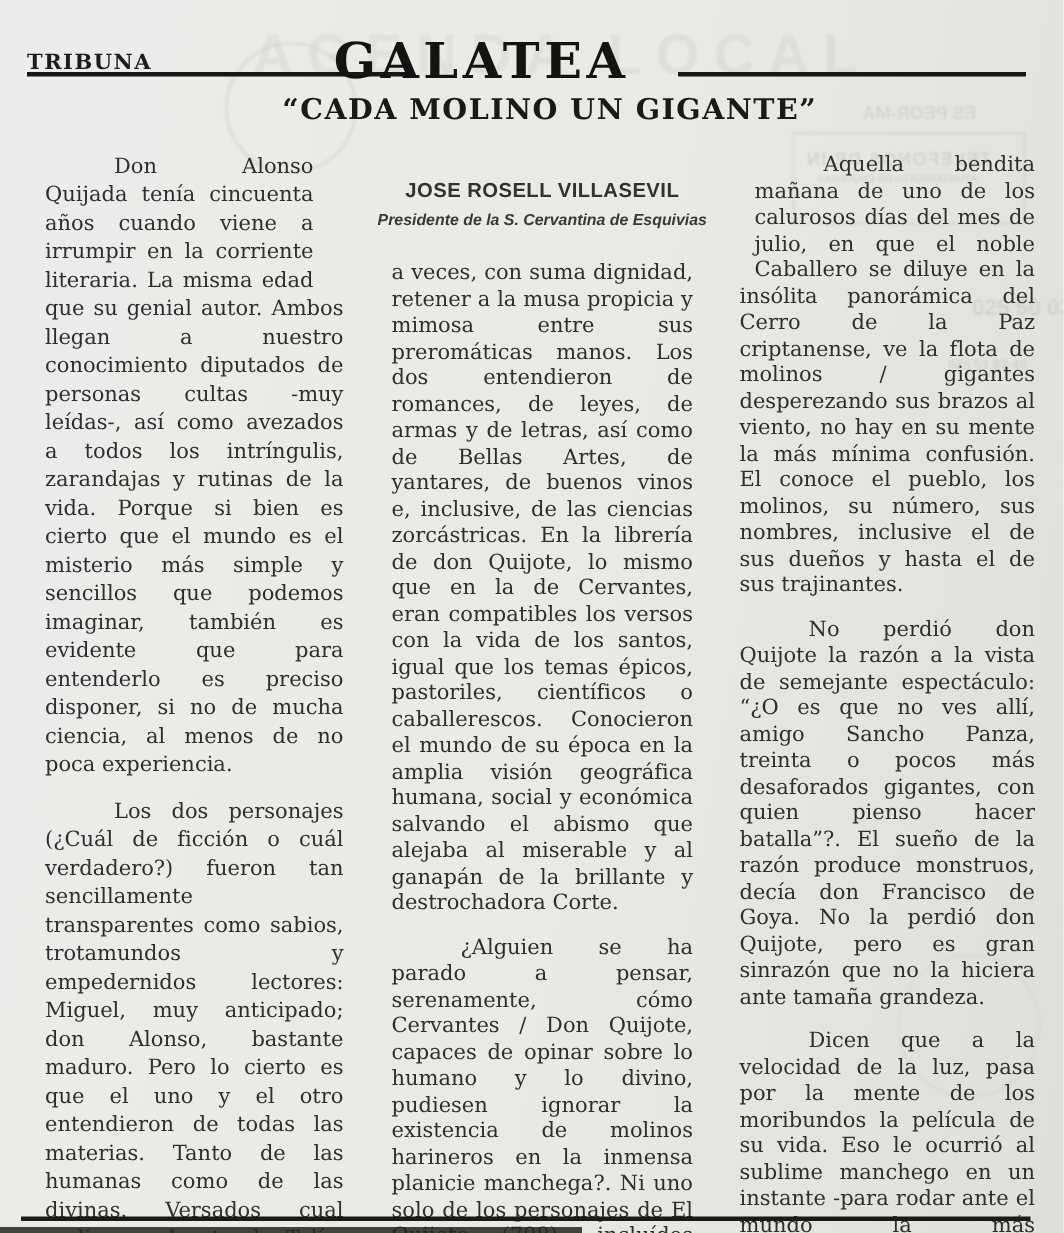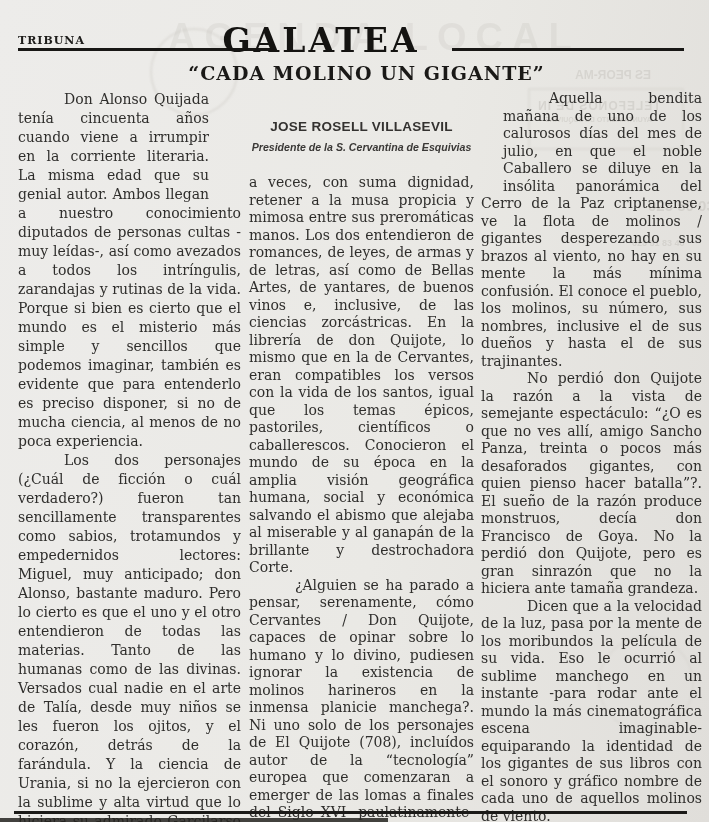--- a/index.html
+++ b/index.html
@@ -19,37 +19,37 @@
   .ghost-peor{top:68px;left:575px;font-size:12px;opacity:.4;}
   .ghost-num1{top:197px;left:648px;font-size:15px;opacity:.42;}
   .ghost-num2{top:238px;left:632px;font-size:9px;opacity:.42;}
   .ghost-box{position:absolute;z-index:1;border:2px solid #c8c5bf;opacity:.3;filter:blur(.8px);}
   .ghost-box1{top:88px;left:528px;width:152px;height:58px;}
   .ghost-circle{position:absolute;z-index:1;border:2px solid #c8c5bf;border-radius:50%;
                 opacity:.4;filter:blur(1px);}
   .ghost-c1{top:28px;left:150px;width:84px;height:84px;}
   .ghost-c2{top:636px;left:598px;width:92px;height:92px;opacity:.22;}
   
-  .kicker{position:absolute;z-index:2;top:34px;left:18px;font-size:11px;font-weight:bold;
+  .kicker{position:absolute;z-index:2;top:34px;left:18px;font-size:14px;font-weight:bold;
           letter-spacing:1px;color:#1d1c1a;}
   .rule{position:absolute;z-index:2;background:#181715;height:3px;top:48px;}
   .rule-left{left:18px;width:258px;}
   .rule-right{left:452px;width:232px;}
   .title{position:absolute;z-index:2;top:24px;left:0;width:642px;text-align:center;
          font-size:33px;font-weight:bold;letter-spacing:3px;color:#141311;line-height:1;}
   .subtitle{position:absolute;z-index:2;top:62px;left:12px;width:709px;text-align:center;
             font-size:19px;font-weight:bold;letter-spacing:1px;color:#1a1917;}
   
   .byline{text-align:center;margin:20px 0 18px 0;font-family:"Liberation Sans",sans-serif;}
   .byline-name{font-size:13.5px;font-weight:bold;color:#343230;letter-spacing:.3px;}
   .byline-role{font-size:10.6px;font-weight:bold;font-style:italic;color:#3a3836;
                white-space:nowrap;margin-top:3px;}
   
   .col{position:absolute;z-index:2;text-align:justify;font-size:14px;}
-  .col p{margin:0;}
+  .col p{margin:12px;}
   .col .ind{text-indent:46px;}
   .col1{top:90px;left:18px;width:223px;line-height:19px;}
   .col2{top:98px;left:249px;width:225px;line-height:17.5px;}
   .col3{top:90px;left:481px;width:221px;line-height:17.5px;}
   .float-r{float:right;width:32px;height:96px;}
   .float-l{float:left;width:22px;height:98px;}
   
   .bottom-rule{position:absolute;z-index:2;top:811px;left:14px;width:673px;height:3px;background:#1b1a18;}
   .bottom-rule2{position:absolute;z-index:2;top:818px;left:0;width:388px;height:4px;background:#242320;opacity:.85;}
 </style>

